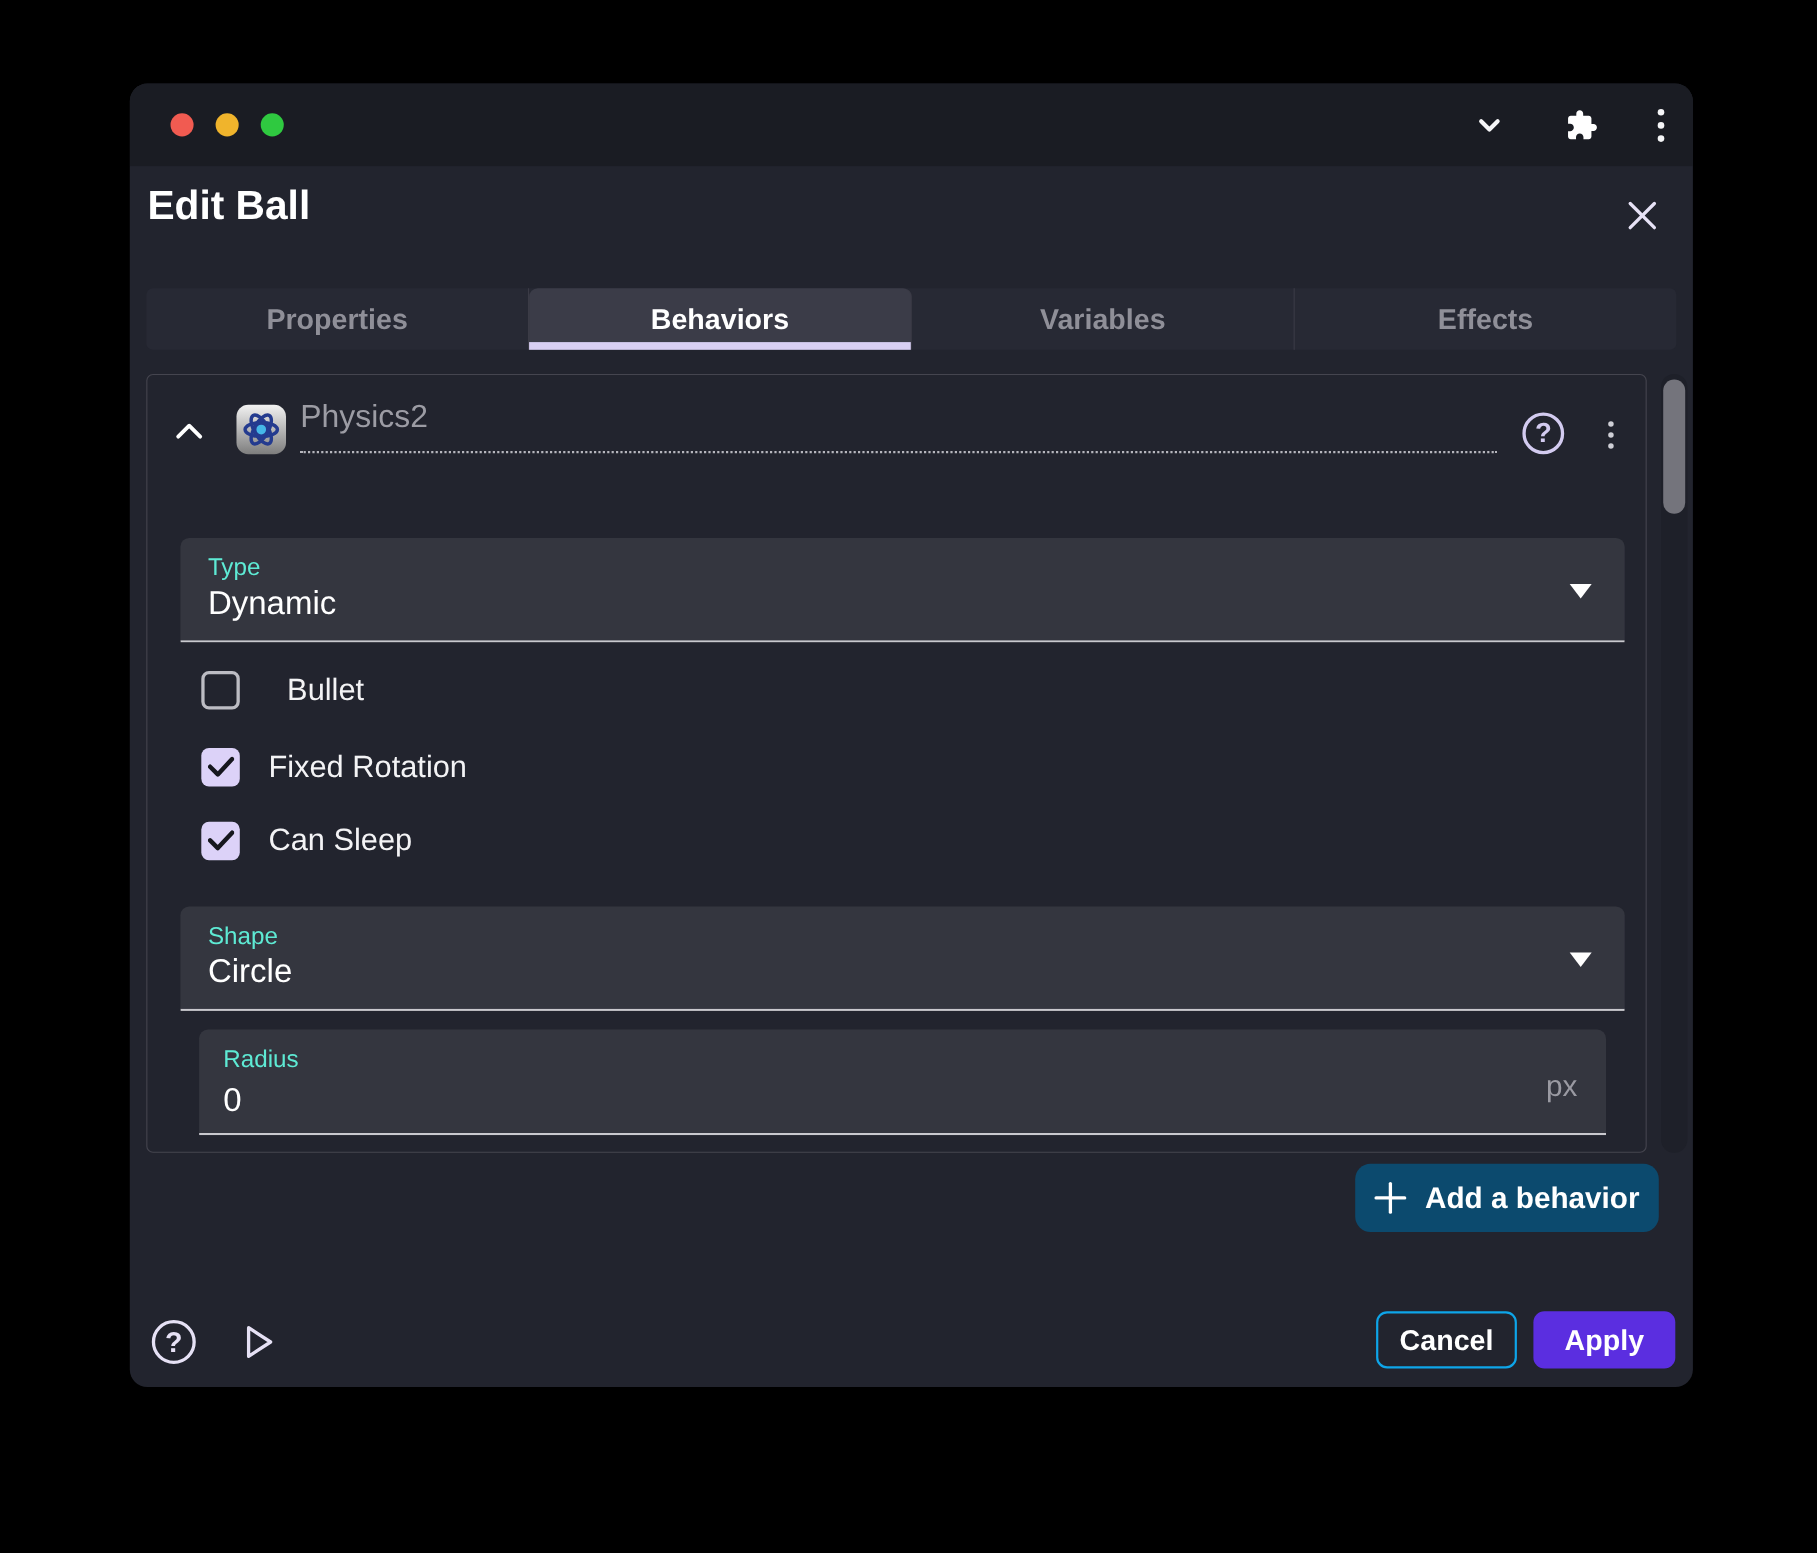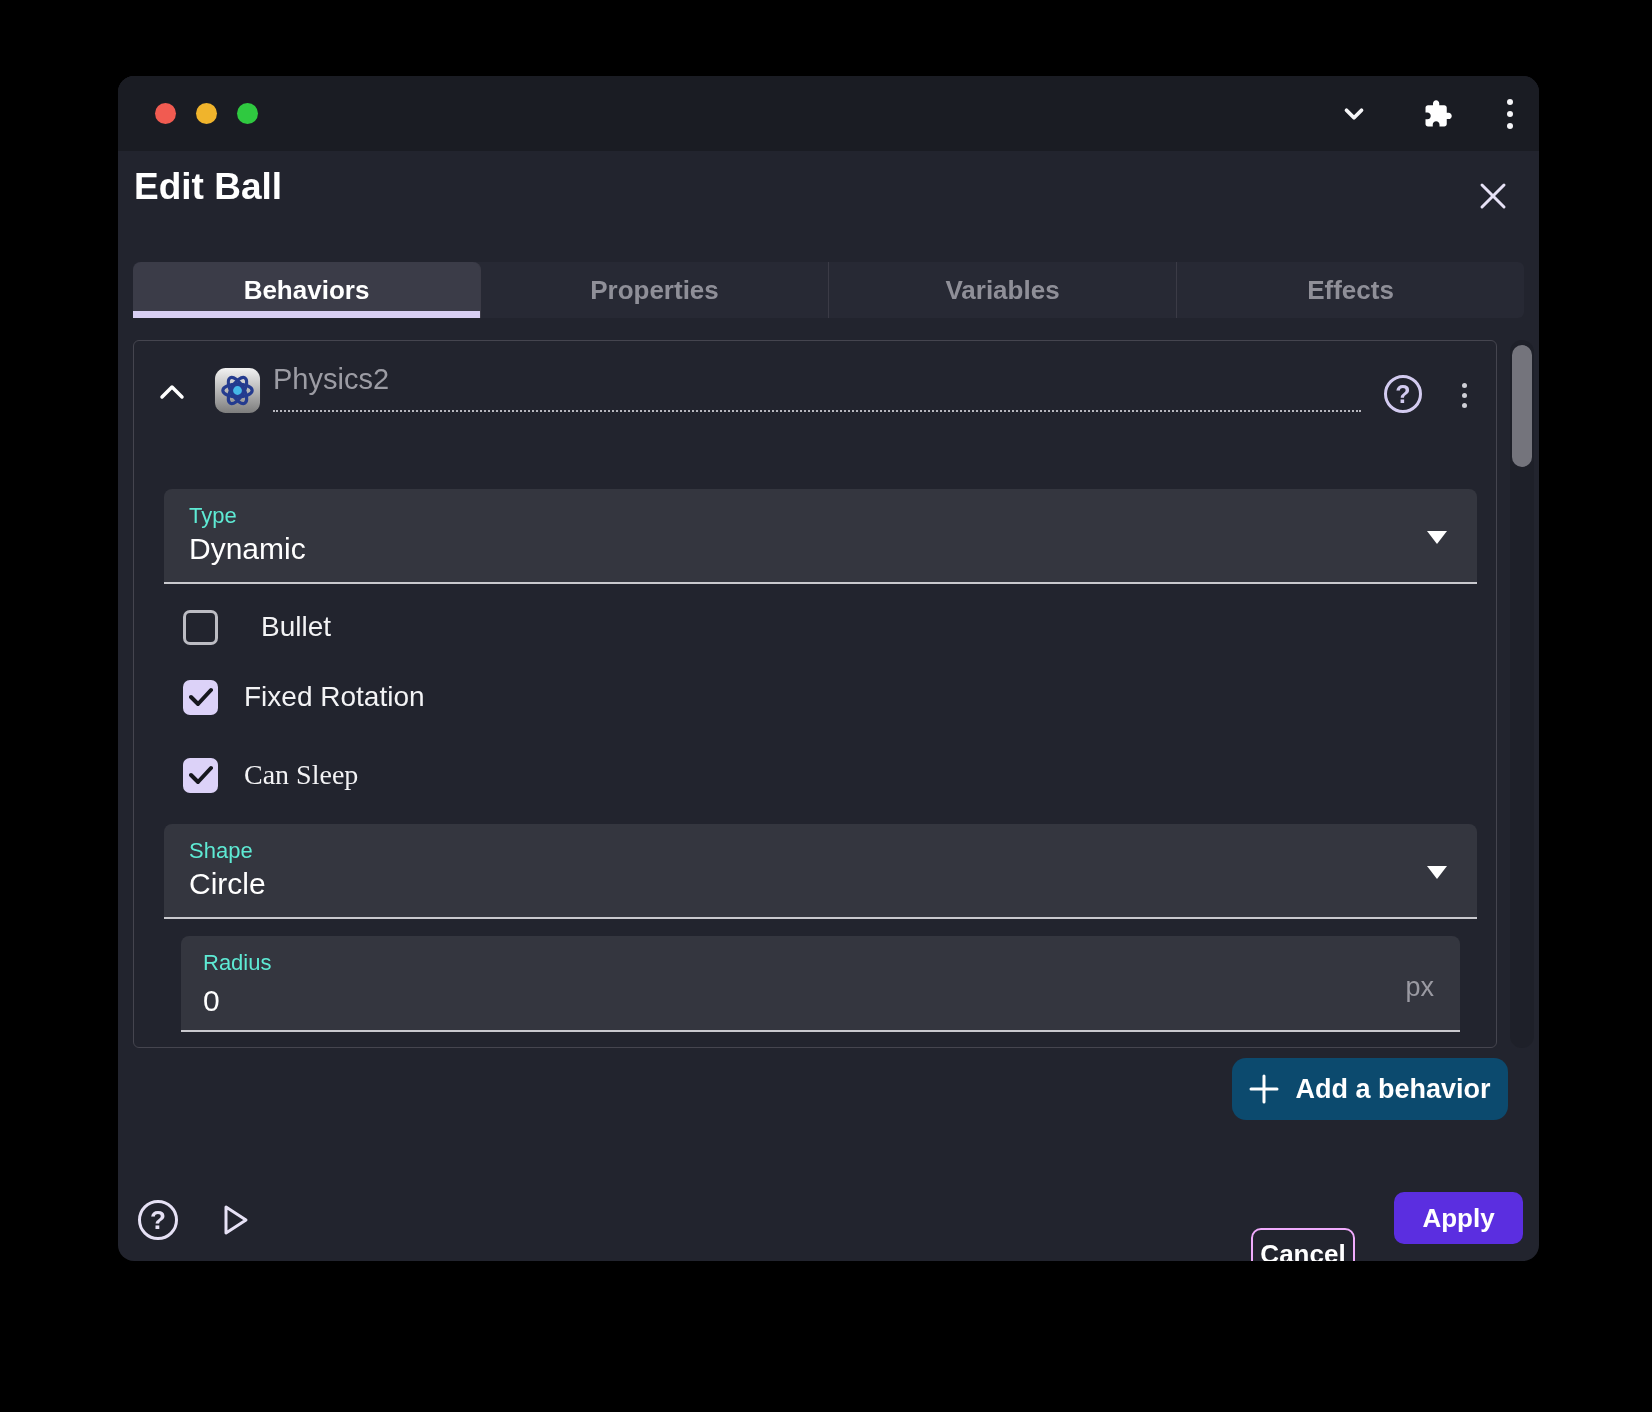--- a/index.html
+++ b/index.html
@@ -67,21 +67,21 @@
 
   .textfield.radius { left:47px; top:595px; width:1279px; height:96px; cursor:text; }
   .textfield .flabel { left:22px; }
   .fvalue-input { position:absolute; left:22px; bottom:12px; width:900px; background:transparent;
     border:none; outline:none; font-size:30px; color:#ffffff;
     font-family:"Liberation Sans","DejaVu Sans",sans-serif; }
   .unit { position:absolute; right:26px; top:36px; font-size:27px; color:#9a9aa2; }
 
   
   .check-row { position:absolute; left:49px; height:36px; display:flex; align-items:center; cursor:pointer; }
-  .check-row.r0 { top:268px;gap:17px; } .check-row.r1 { top:338px; } .check-row.r2 { top:416px;font-family:Liberation Serif, serif; }
+  .check-row.r0 { top:268px;gap:17px; } .check-row.r1 { top:338px; } .check-row.r2 { top:405px; }
   .cbox { width:35px; height:35px; border-radius:7px; margin-right:26px;
     display:flex; align-items:center; justify-content:center; flex:0 0 auto; }
   .check-row[data-checked="false"] .cbox { border:3px solid #bcbcc3; background:transparent; }
   .check-row[data-checked="true"]  .cbox { border:none; background:#dcd2f8; }
   .clabel { font-size:28px; color:#f3f3f5; }
 
   
   .scroll-track { position:absolute; left:1392px; top:264px; width:24px; height:708px;
     background:#1e2029; border-radius:12px; }
   .scroll-thumb { position:absolute; left:2px; top:5px; width:20px; height:122px;
@@ -97,21 +97,21 @@
   .footer-help { position:absolute; left:20px; top:1124px; width:40px; height:40px;
     border:3px solid #e6e1f5; border-radius:50%; background:none; cursor:pointer;
     color:#e6e1f5; font-size:26px; font-weight:700; display:flex; align-items:center; justify-content:center; }
   .footer-play { position:absolute; left:98px; top:1125px; width:38px; height:38px;
     background:none; border:none; cursor:pointer; }
 
   .btn { position:absolute; top:1116px; height:52px; border-radius:10px; cursor:pointer;
     font-size:26px; font-weight:700; color:#ffffff;
     font-family:"Liberation Sans","DejaVu Sans",sans-serif;
     display:flex; align-items:center; justify-content:center; }
-  .btn.cancel { left:1133px; width:104px; background:transparent; border:2px solid #f0abfc;margin-top:36px; }
+  .btn.cancel { left:1133px; width:128px; background:transparent; border:2px solid #0ea5e9; }
   .btn.apply  { left:1276px; width:129px; background:#5b2ee0; border:none; }
 </style>
 </head>
 <body>
 
 <div class="canvas">
   <div class="window">
 
     <div class="titlebar">
       <div class="traffic">
@@ -140,25 +140,25 @@
 
     <h1 class="page-title">Edit Ball</h1>
     <button class="close-btn">
       <svg width="30" height="30" viewBox="0 0 30 30" fill="none" stroke="#e7e2f6" stroke-width="3" stroke-linecap="round">
           <line x1="4" y1="4" x2="26" y2="26"></line>
           <line x1="26" y1="4" x2="4" y2="26"></line>
         </svg>
     </button>
 
     <div class="tabs">
+      <button class="tab" data-active="false">
+          <span>Properties</span>
+        </button>
       <button class="tab" data-active="true">
           <span>Behaviors</span>
-        </button>
-      <button class="tab" data-active="false">
-          <span>Properties</span>
         </button>
       <button class="tab" data-active="false">
           <span>Variables</span>
         </button>
       <button class="tab" data-active="false">
           <span>Effects</span>
         </button>
     </div>
 
     <div class="panel">

